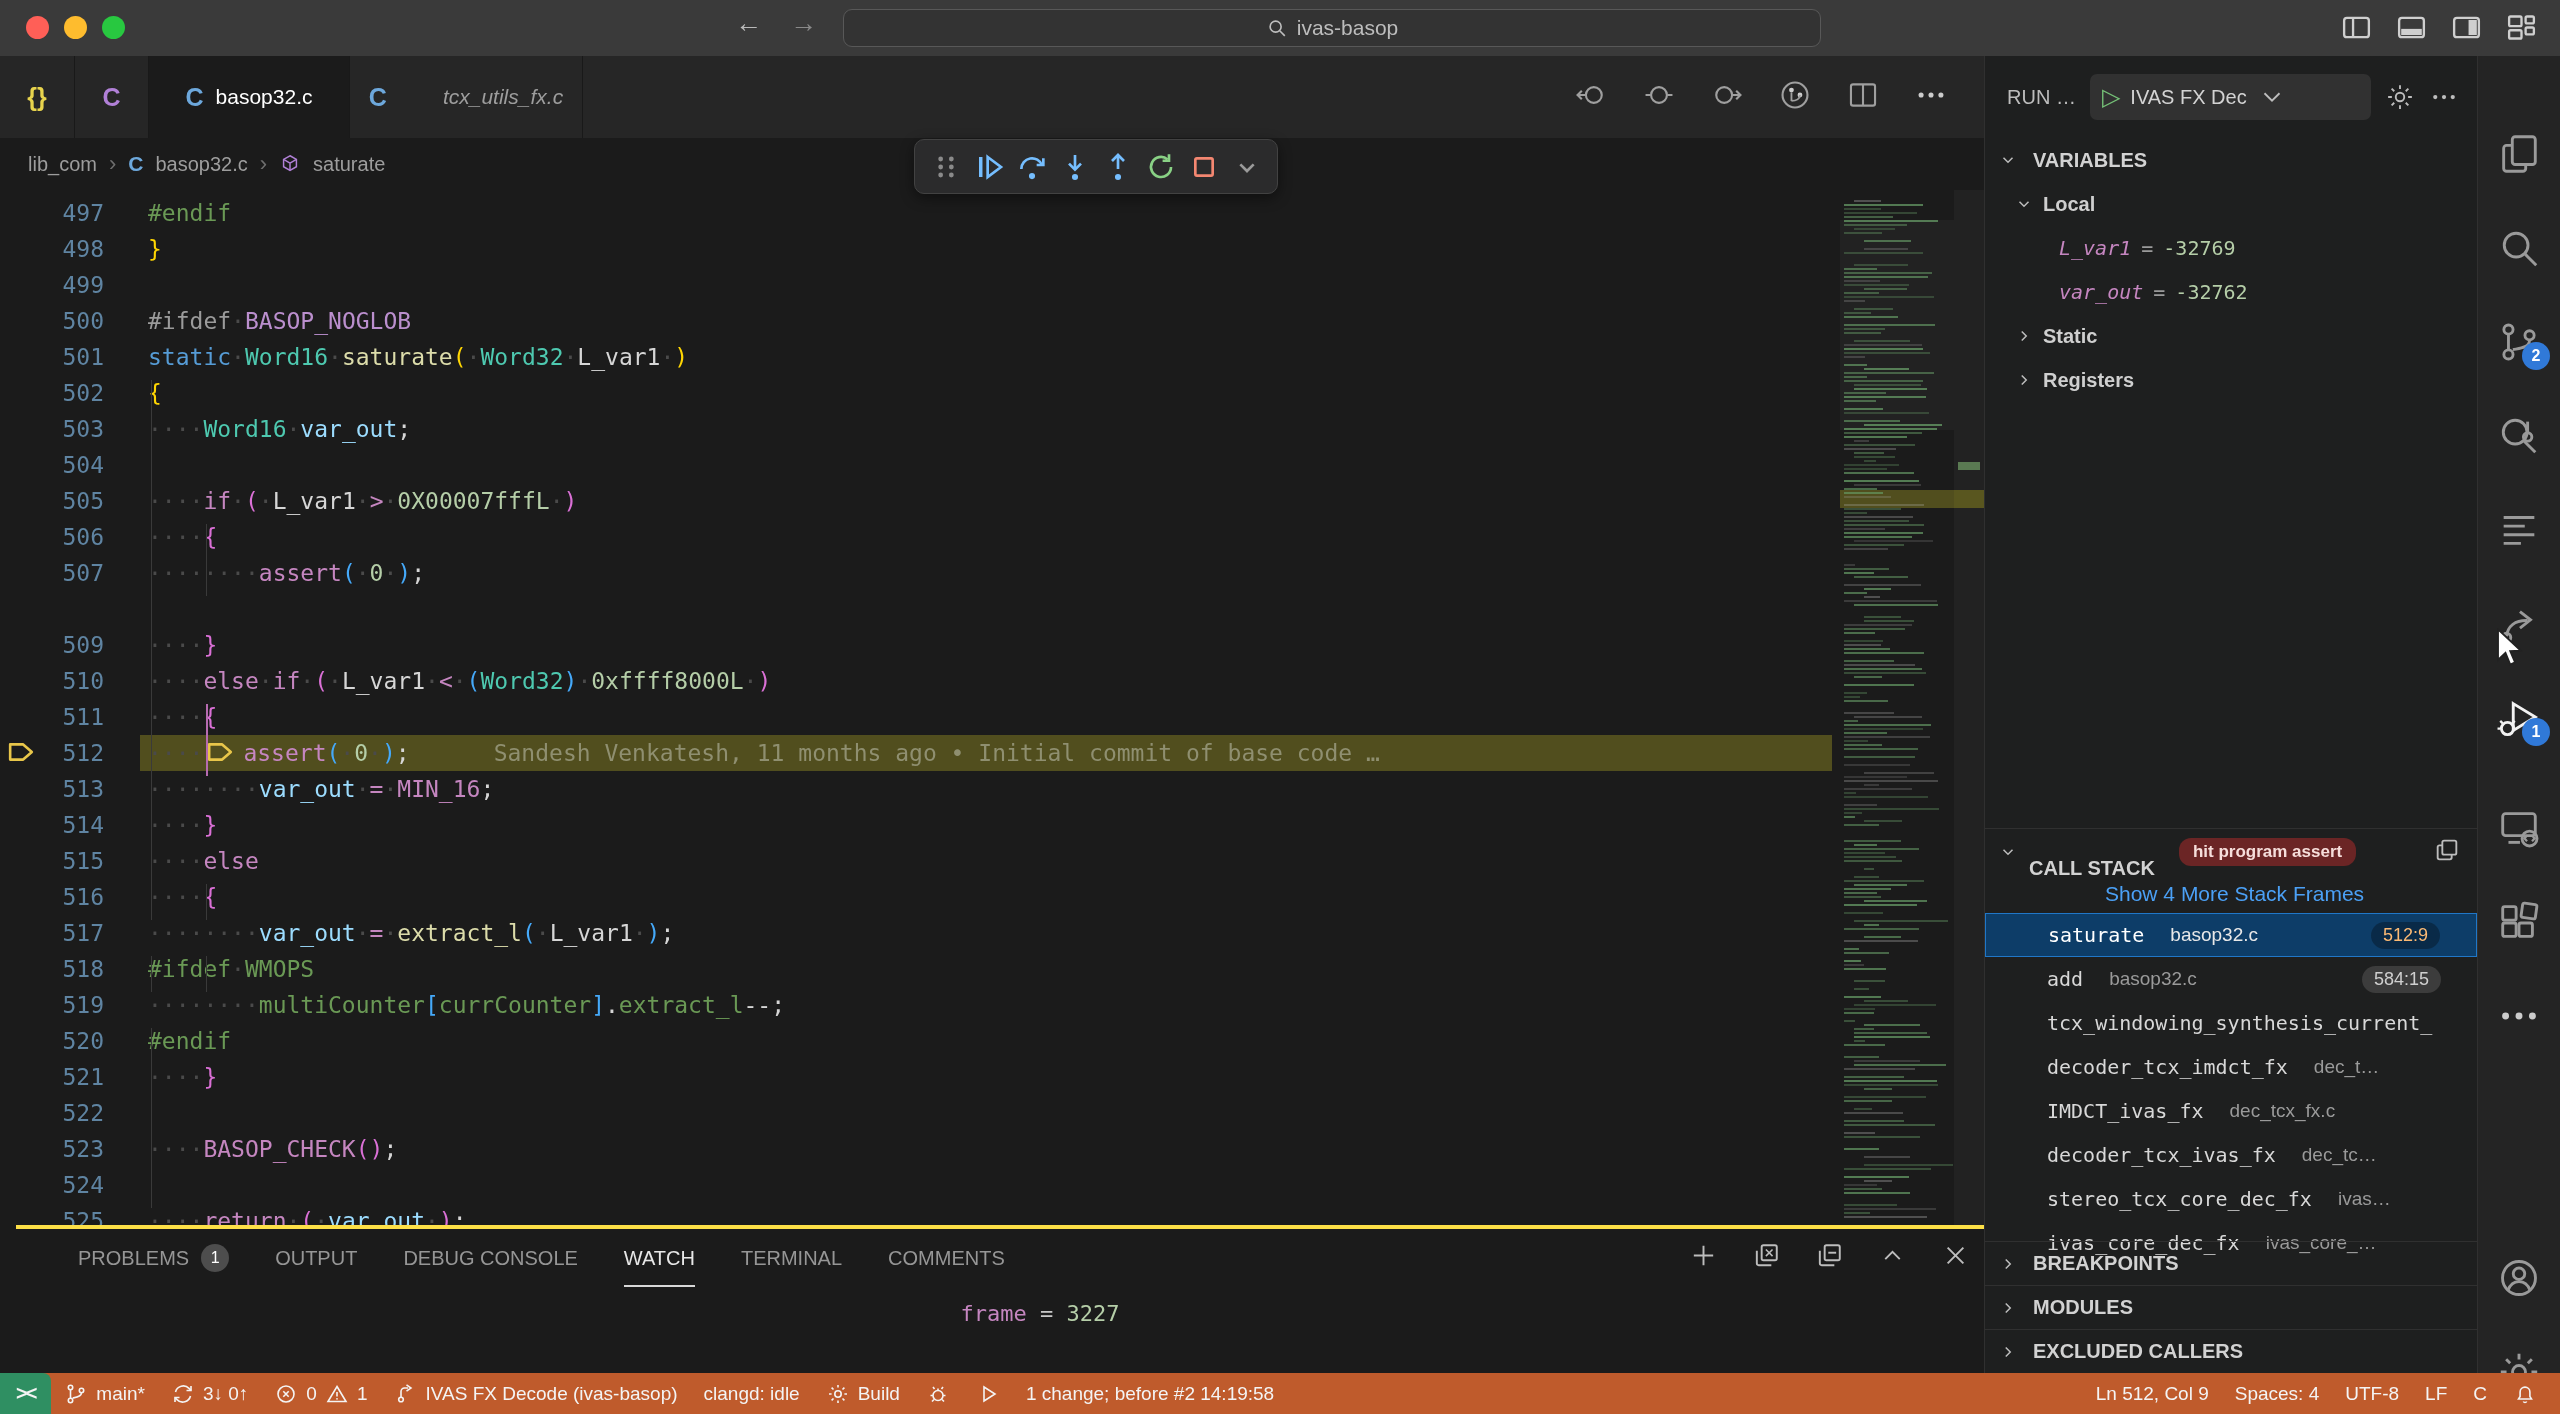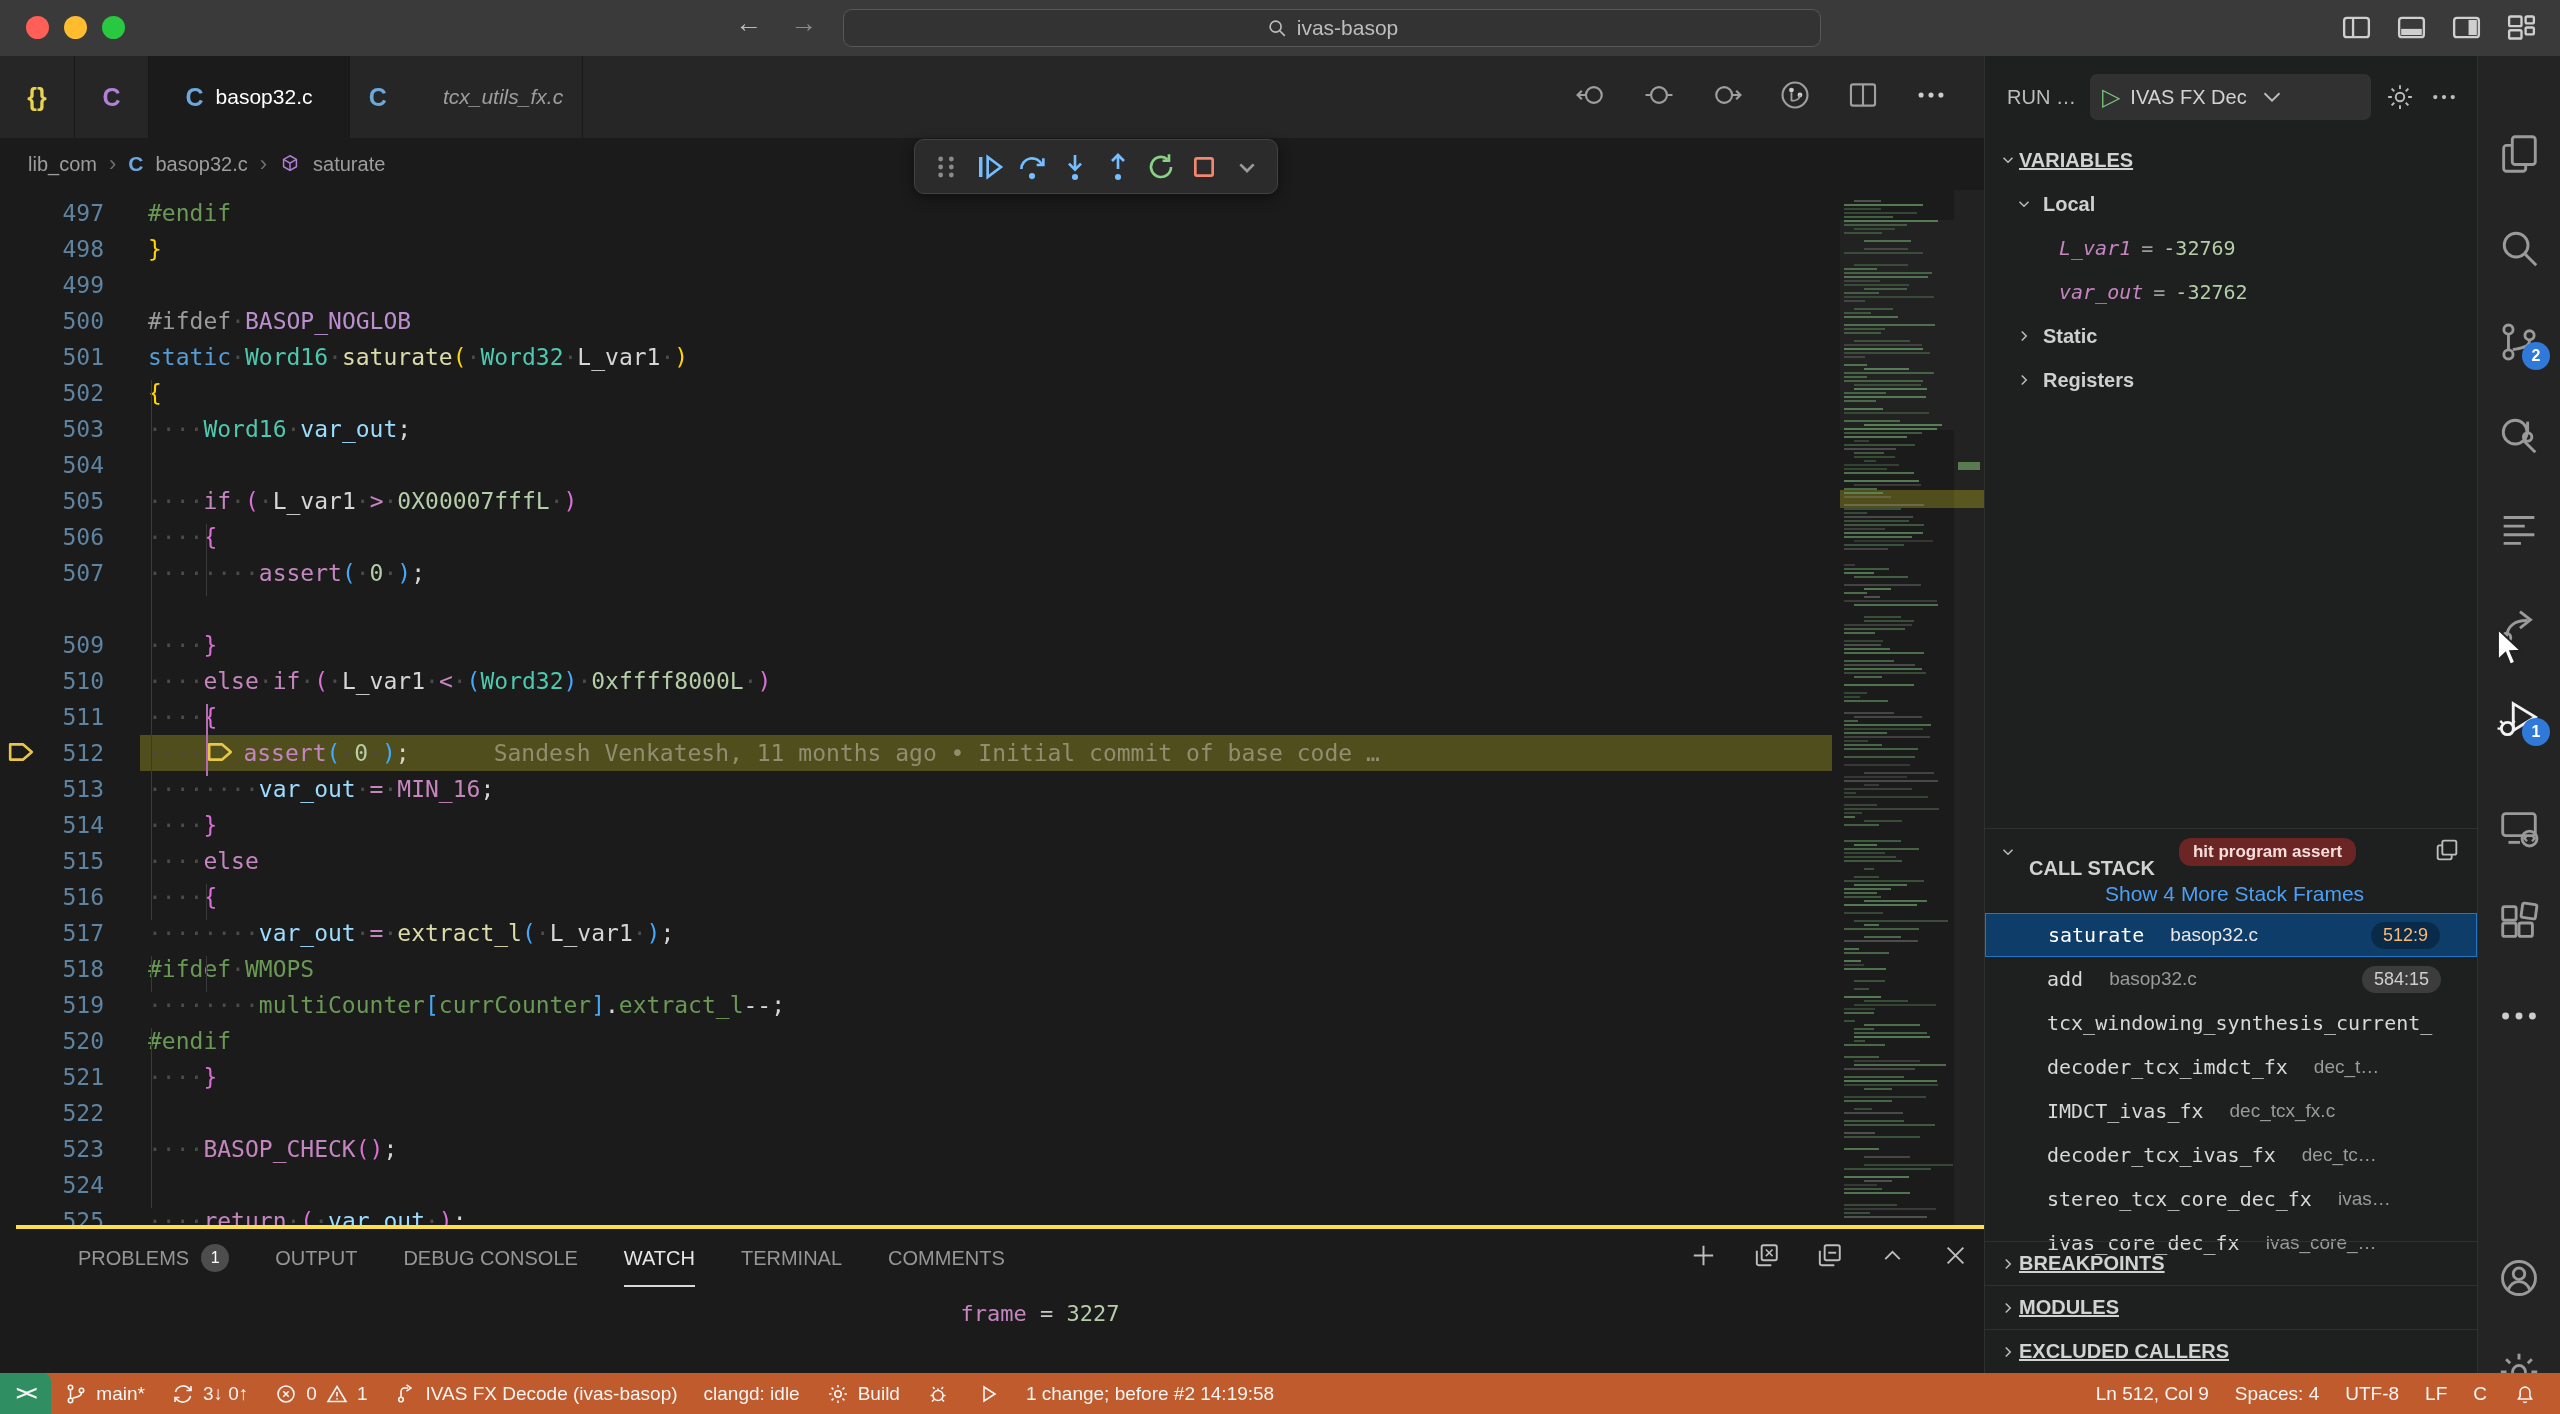--- a/index.html
+++ b/index.html
@@ -85,22 +85,22 @@
   .watch-row .wn { color:#c586c0; } .watch-row .we { color:#c8c8c8; } .watch-row .wv { color:#b5cea8; }
 
   
   .run-row { height:82px; display:flex; align-items:center; padding:0 18px 0 22px; gap:14px; }
   .run-label { font-size:20px; color:#bdbdbd; white-space:nowrap; }
   .run-pill { background:#313131; border-radius:7px; height:46px; display:flex; align-items:center;
     gap:10px; padding:0 12px; flex:1; }
   .run-pill .play { color:#75c177; font-size:24px; }
   .run-pill .cfg { font-size:20px; color:#d3d3d3; white-space:nowrap; overflow:hidden; }
   .run-row svg { width:30px; height:30px; stroke:#bdbdbd; fill:none; stroke-width:1.5; }
-  .sect-h { display:flex; align-items:center; gap:2px; height:44px; padding-left:14px;
-    font-size:20px; font-weight:bold; color:#d2d2d2;text-decoration:underline; }
+  .sect-h { display:flex; align-items:center; gap:16px; height:44px; padding-left:14px;
+    font-size:20px; font-weight:bold; color:#d2d2d2; }
   .chev { width:18px; height:18px; stroke:#bdbdbd; fill:none; stroke-width:2; }
   .tree-row { height:44px; display:flex; align-items:center; gap:10px; font-size:20px; color:#cfcfcf; }
   .tree-row.grp { padding-left:30px; font-weight:bold; }
   .tree-row.itm { padding-left:74px; font-family:"DejaVu Sans Mono", monospace; }
   .itm .vn { color:#c586c0; font-style:italic; } .itm .veq { color:#9a9a9a; } .itm .vv { color:#b5cea8; }
   .callstack-sect { border-top:1px solid #303030; }
   .cs-head { display:flex; align-items:center; height:46px; padding:0 16px 0 14px; gap:12px; }
   .cs-head .t { font-size:20px; font-weight:bold; color:#d2d2d2;margin-top:32px; }
   .cs-badge { background:#6b2525; color:#f6dedb; font-size:17px; font-weight:bold; border-radius:12px;
     padding:4px 14px; margin-left:12px; white-space:nowrap; }

